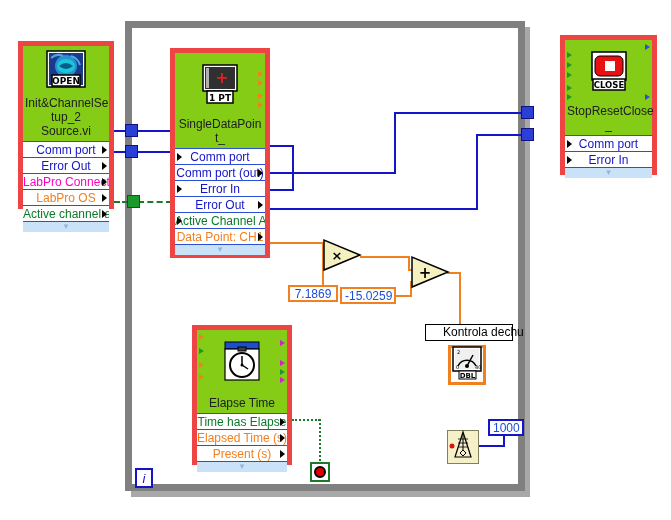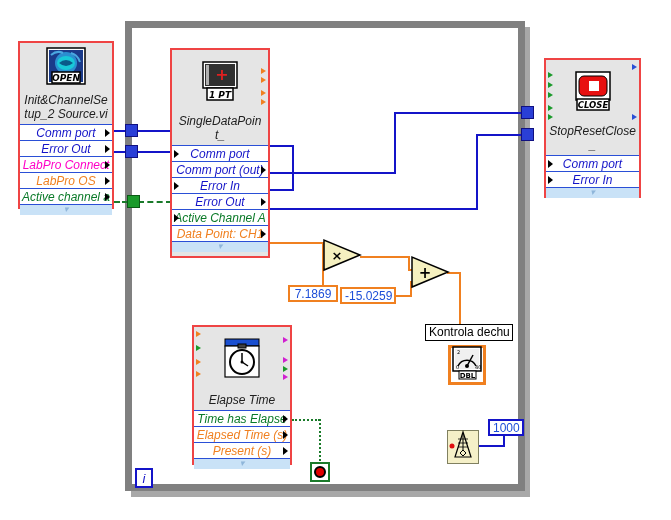--- a/index.html
+++ b/index.html
@@ -21,24 +21,23 @@
     box-sizing:border-box;
   }
   .loop-shadow{
     position:absolute;
     background:#a8a8a8;
   }
 
   
   .node{
     position:absolute;
-    background:#e5e5e5;
-    border:2px solid #ef4444;
-    box-sizing:border-box;
-    font-style:italic;
+    background:#84cc16;
+    border:5px solid #ef4444;
+    box-sizing:border-box;
   }
   .node-icon-wrap{
     display:flex;align-items:center;justify-content:center;
     padding-top:4px;
   }
   .node-title{
     text-align:center;
     color:#202020;
     font-size:12px;
     line-height:14px;
@@ -123,21 +122,21 @@
   .op{position:absolute;width:40px;height:32px;}
   .op svg{display:block;}
 
   
   .ind-label{
     position:absolute;
     background:#ffffff;
     border:1px solid #000000;
     font-size:12px;
     line-height:15px;
-    padding:0 3px;
+    padding:0 17px;
     white-space:nowrap;
     color:#000;
     box-sizing:border-box;
     height:17px;
   }
   .ind-box{
     position:absolute;
     border:3px solid #f08020;
     background:#ffffff;
     box-sizing:border-box;
@@ -319,21 +318,21 @@
       <span class="arr-l"></span>
       <span>Active Channel A</span>
     </div>
     <div class="trow orange">
       <span>Data Point: CH1</span>
       <span class="arr-r"></span>
     </div>
     <div class="node-foot">▾</div>
   </div>
 
-  <div class="node" style="left:544px;top:35px;width:97px;height:140px;margin-top:23px;">
+  <div class="node" style="left:560px;top:35px;width:97px;height:140px;">
     <div class="node-icon-wrap" style="position:relative;height:58px;">
       <span>
         <svg width="42" height="42" viewBox="0 0 42 42">
           <rect x="4" y="2" width="34" height="28" fill="#ffffff" stroke="#000" stroke-width="1.5"></rect>
           <rect x="7" y="6" width="28" height="20" rx="5" fill="#e81010" stroke="#000" stroke-width="1"></rect>
           <rect x="17" y="11" width="10" height="10" fill="#ffffff"></rect>
           <rect x="5" y="29" width="32" height="11" fill="#ffffff" stroke="#000" stroke-width="1.5"></rect>
           <text x="21" y="38" font-family="DejaVu Sans, sans-serif" font-size="8.5" font-weight="bold" fill="#000" text-anchor="middle">CLOSE</text>
         </svg>
       </span>

